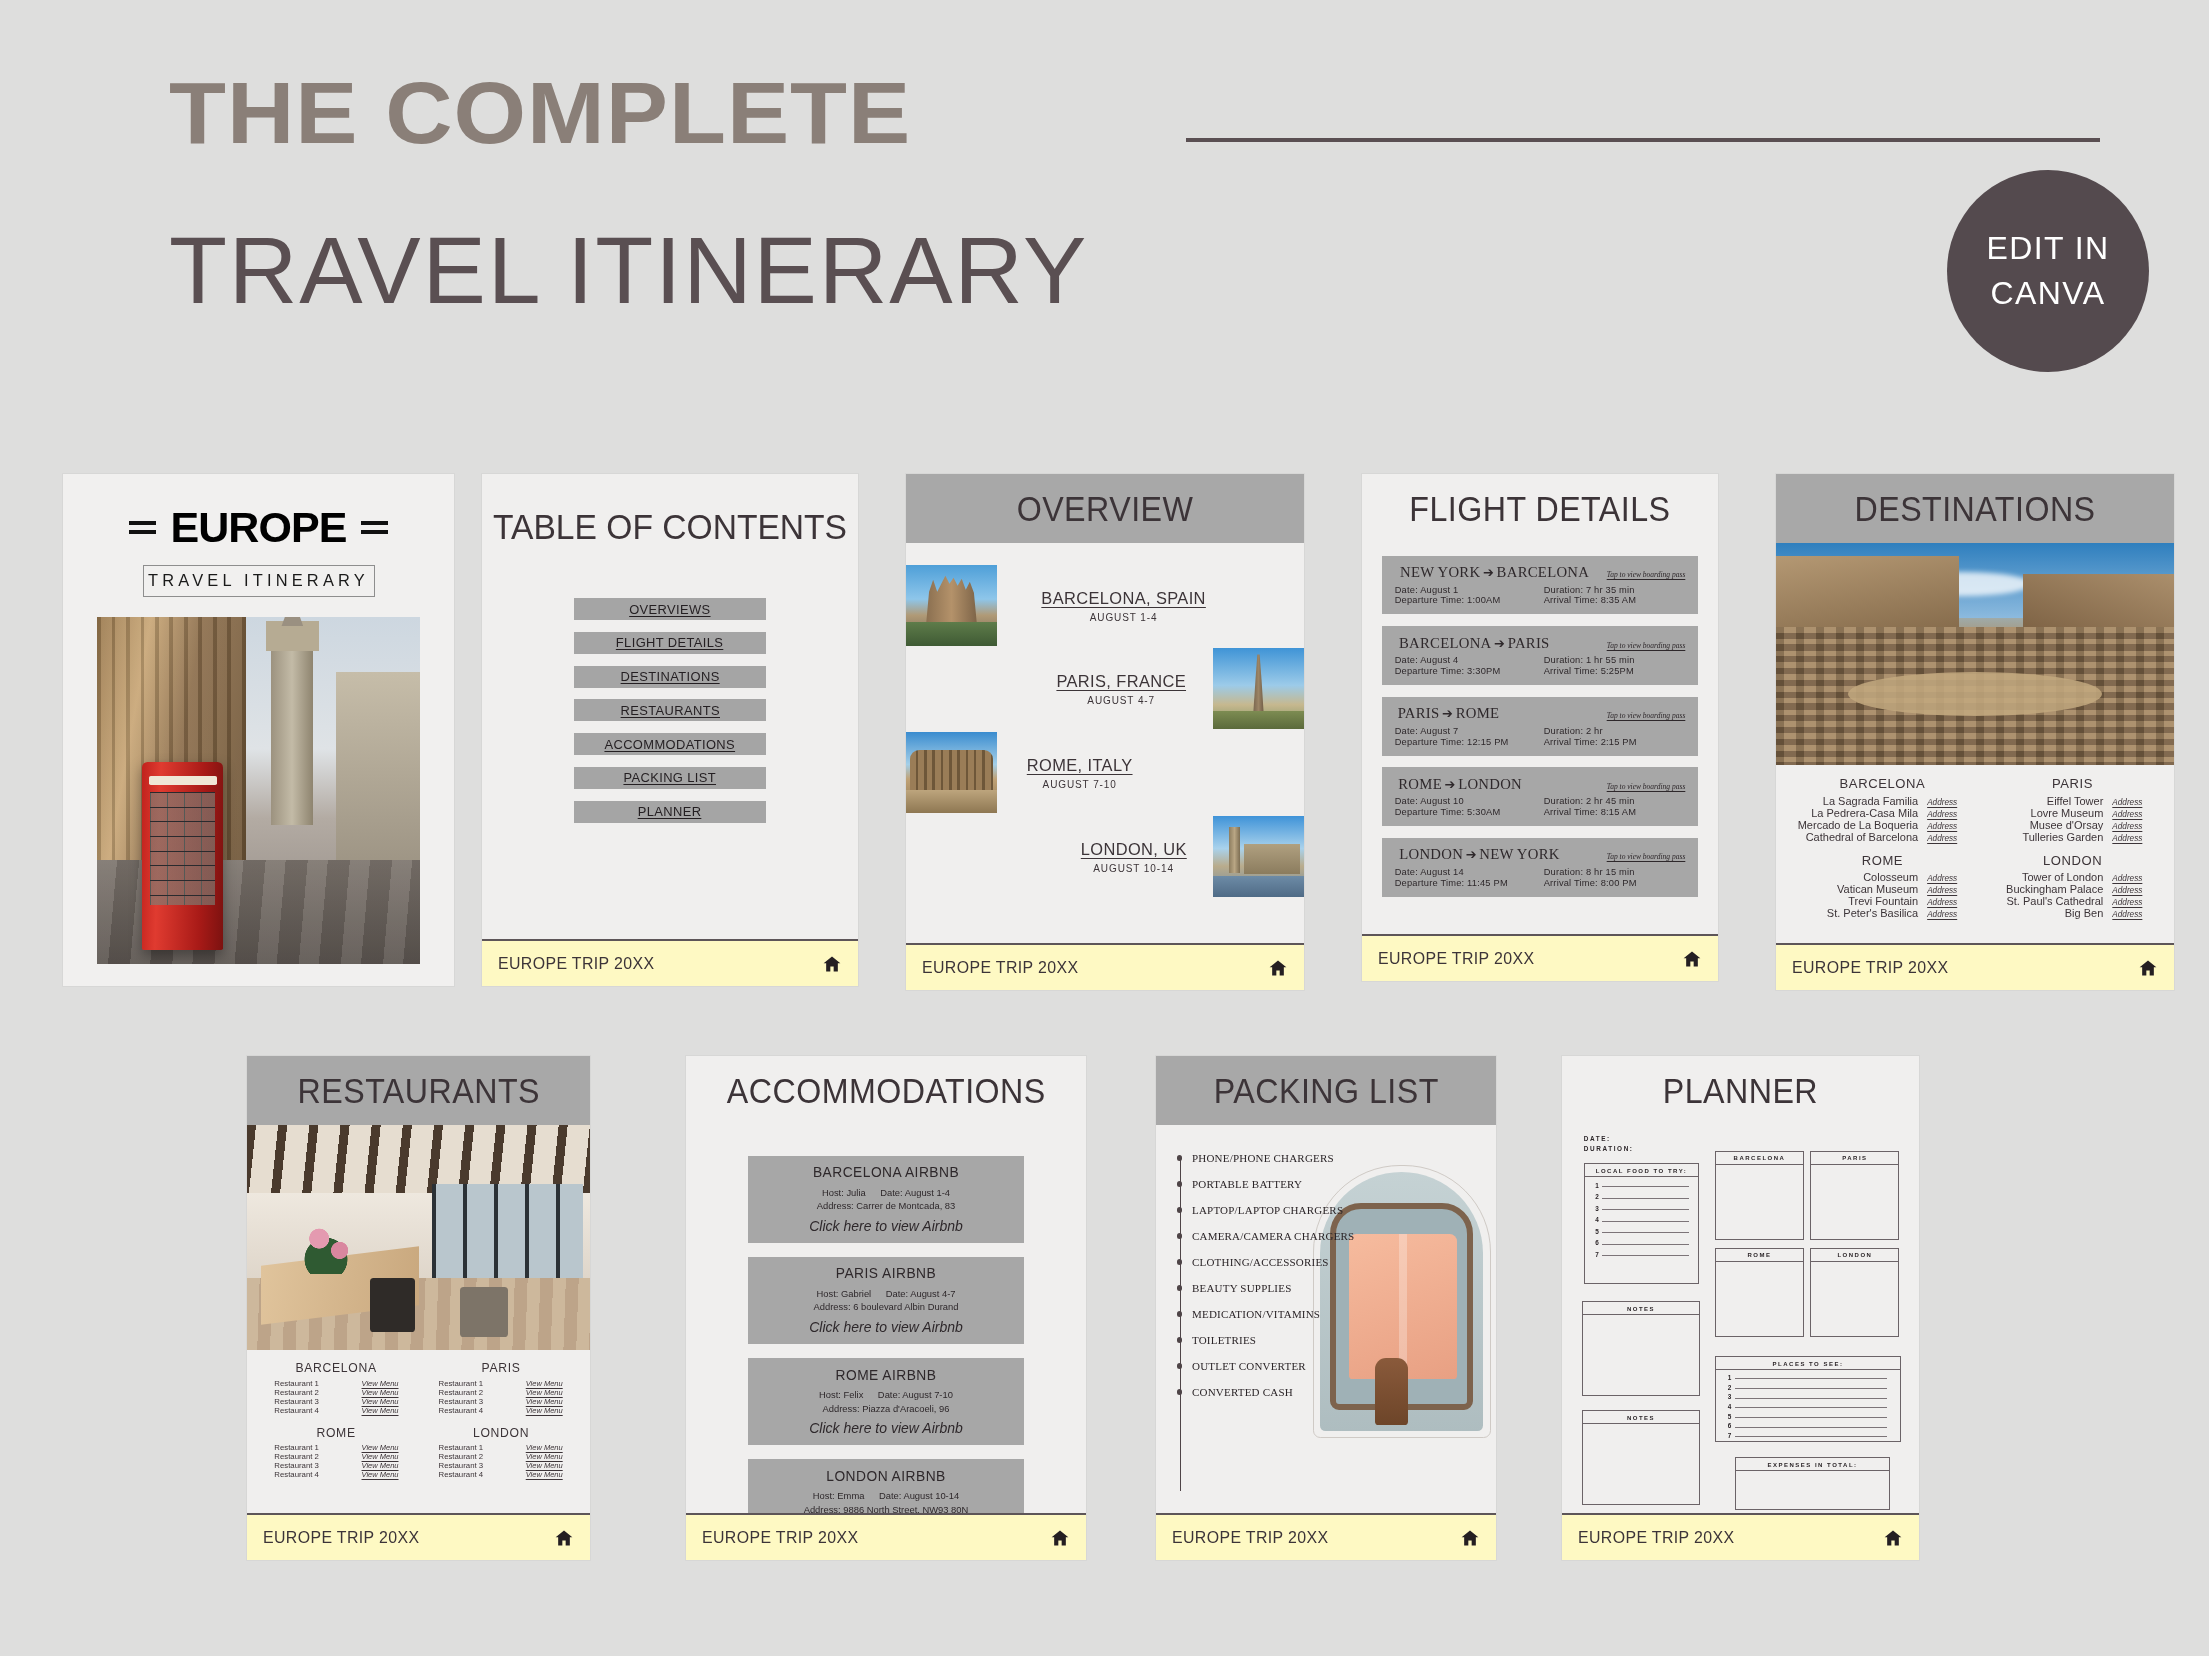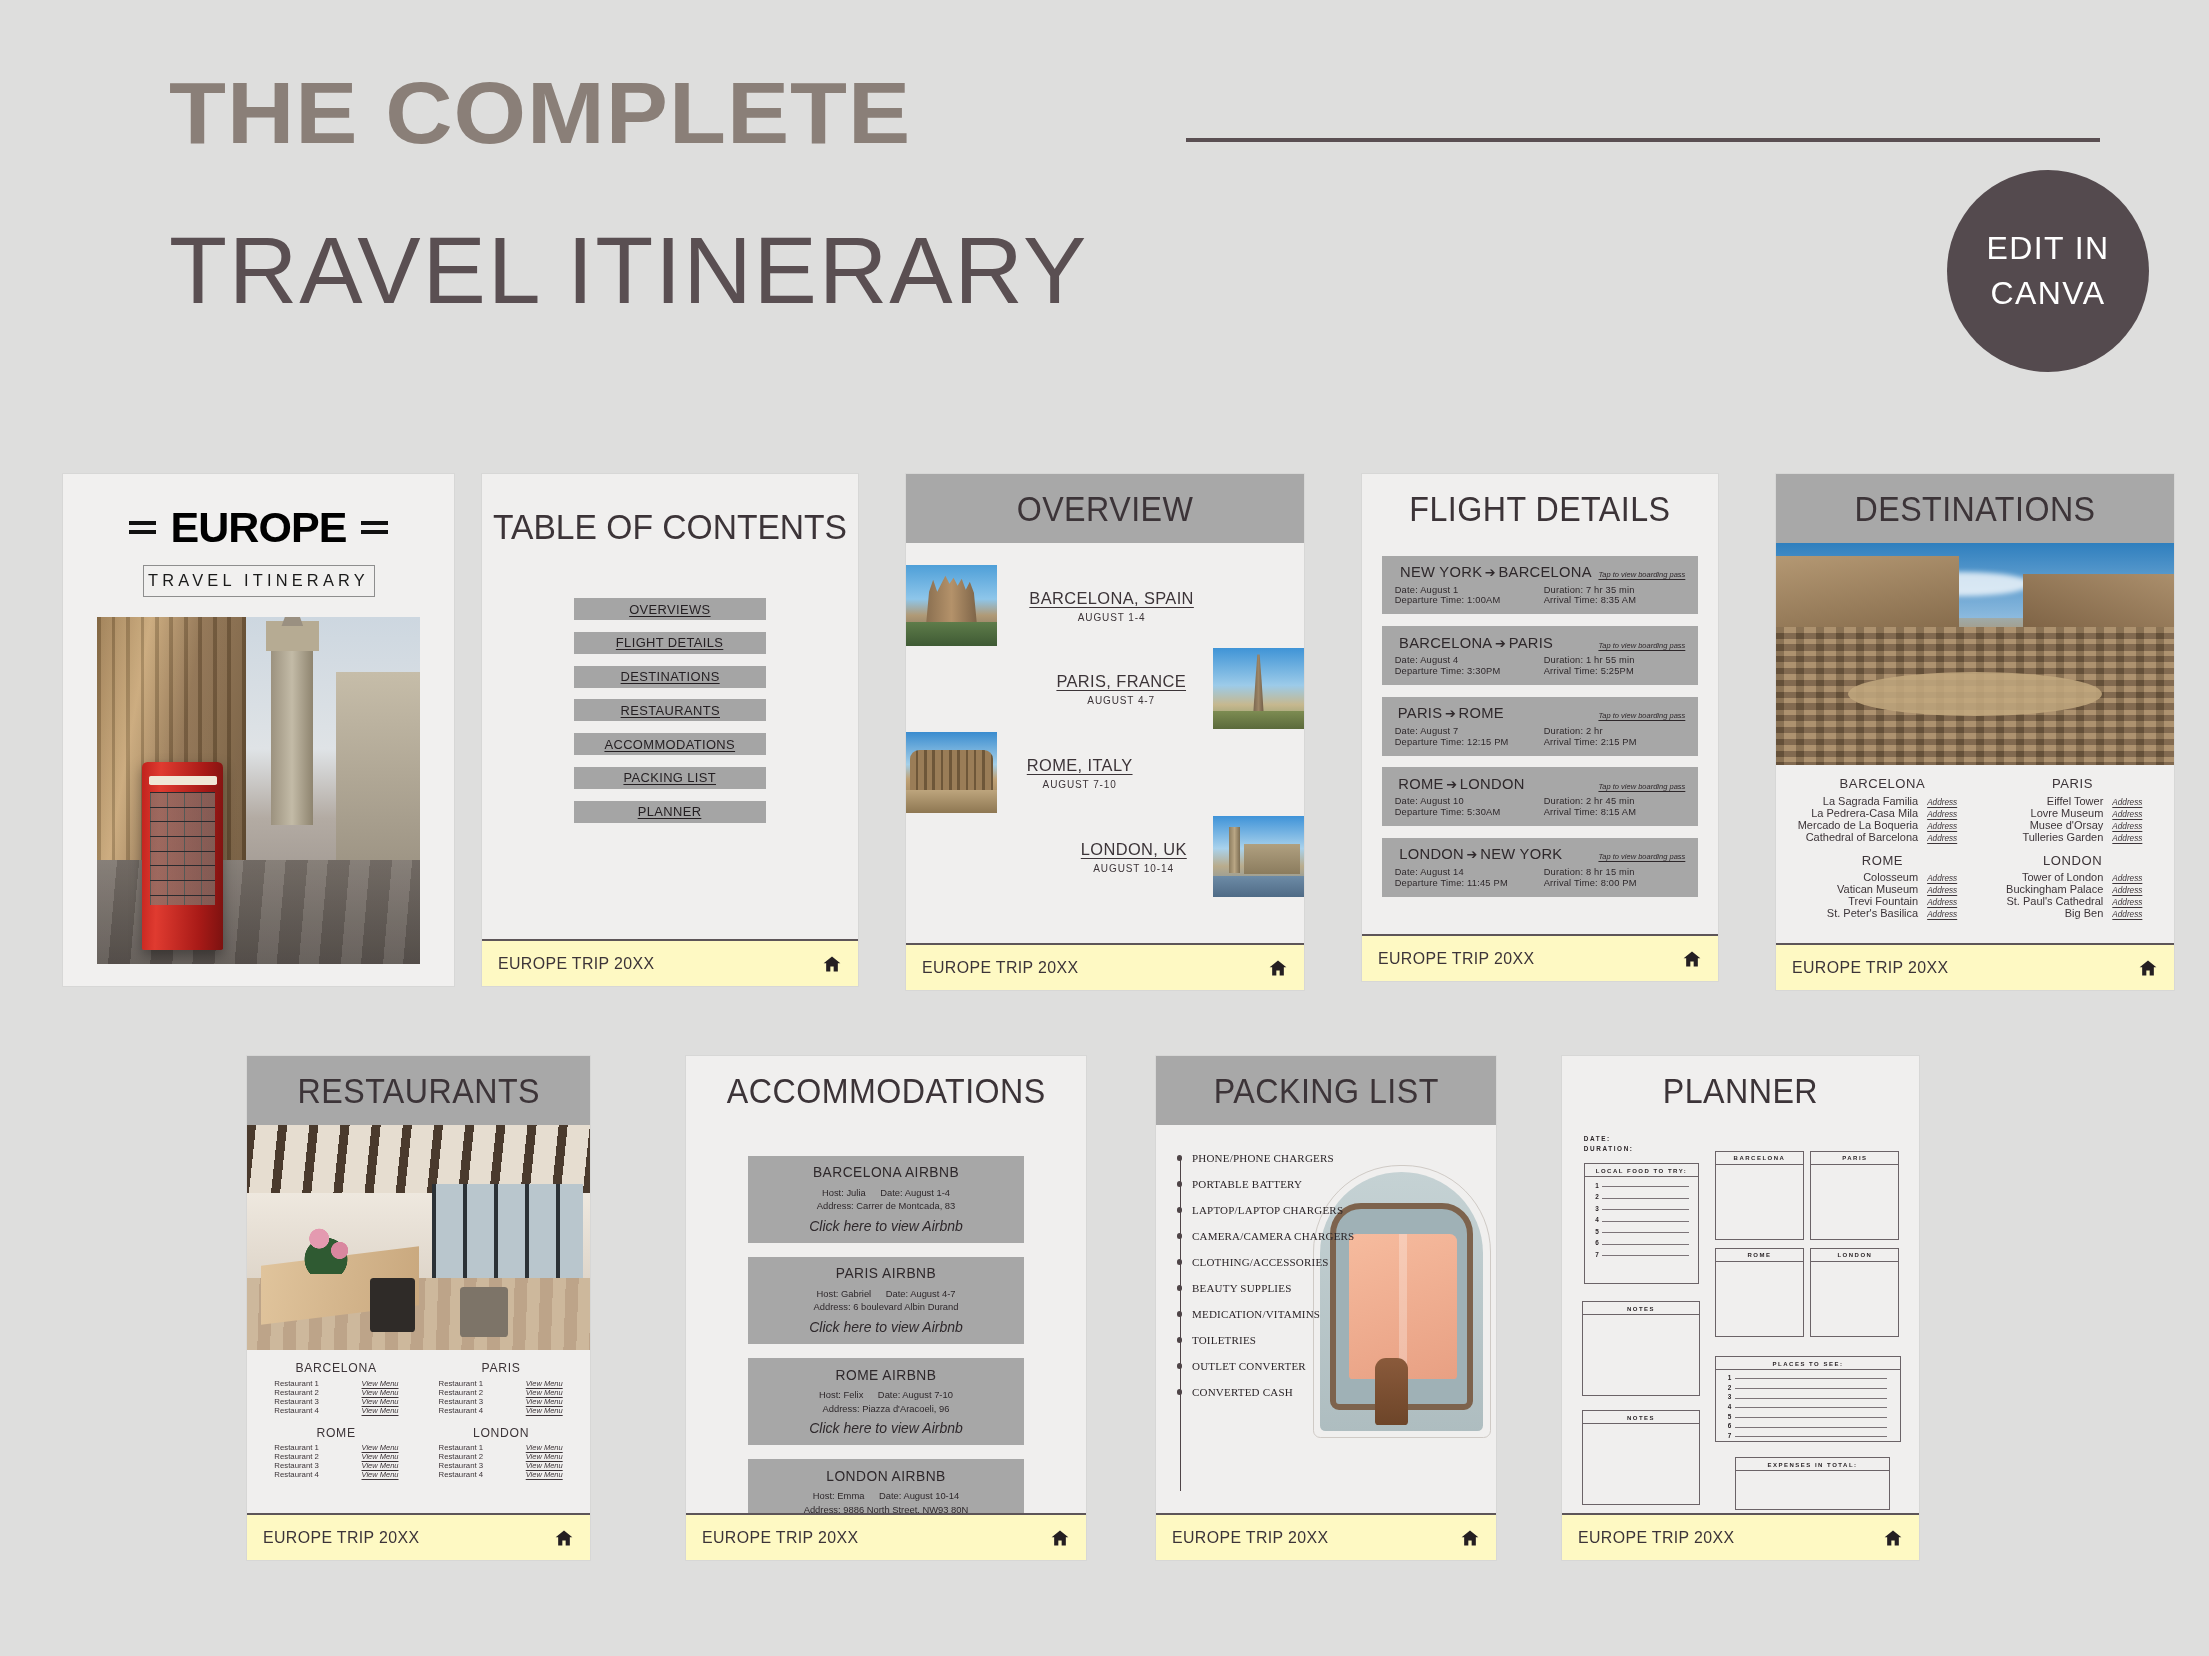--- a/index.html
+++ b/index.html
@@ -160,21 +160,21 @@
     background:linear-gradient(90deg,#8d7d5f,#b9a684,#7d6e53);}
   .t-big:after{content:"";position:absolute;left:34%;top:34%;width:62%;height:38%;
     background:linear-gradient(180deg,#b0a080,#8b7c5e);}
   .t-big .w{position:absolute;left:0;bottom:0;width:100%;height:26%;
     background:linear-gradient(180deg,#6d8ba6,#4f6b86);}
 
   
   #card-flight { left: 1362px; top: 474px; width: 356px; height: 507px; }
   .fl-list { padding: 12.7px 20px 0; display: flex; flex-direction: column; gap: 11.8px; }
   .fl-item { background: #a7a7a7; padding: 7.3px 12.7px 9px; }
-  .fl-top { display: flex; align-items: baseline; justify-content: space-between; }
+  .fl-top { display: flex; align-items: baseline; justify-content: space-between; font-family: Liberation Serif, serif; }
   .fl-route { font-size: 15.5px; color: #2e282b; letter-spacing: 0.3px; transform: scaleX(0.95); white-space: nowrap;}
   .fl-route .ar { font-size: 13.6px; padding: 0 2.7px; }
   .fl-link {
     font-size: 7.5px; font-style: italic; color: #2e282b;
     text-decoration: underline; text-underline-offset: 1.8px; white-space: nowrap;
   }
   .fl-grid { display: grid; grid-template-columns: 1fr 1fr; gap: 0.9px 7.3px; margin-top: 3.6px; }
   .fl-cell { font-size: 9.3px; color: #2e282b; letter-spacing: 0.2px; }
 
   
@@ -358,21 +358,21 @@
     </div>
   </div>
 
   <div class="card" id="card-over">
     <div class="card-hdr">
         <span class="t">OVERVIEW</span>
       </div>
     <div class="ov-body">
       <div class="ov-row" style="left:0;top:22px;">
         <div class="thumb t-sag"></div>
-        <div class="ov-txt" style="margin-left:28px;">
+        <div class="ov-txt" style="margin-left:40px;">
           <div class="ov-name">BARCELONA, SPAIN</div>
           <div class="ov-date">AUGUST 1-4</div>
         </div>
       </div>
       <div class="ov-row" style="right:0;top:105px;">
         <div class="ov-txt" style="margin-right:23.6px;">
           <div class="ov-name">PARIS, FRANCE</div>
           <div class="ov-date">AUGUST 4-7</div>
         </div>
         <div class="thumb t-eif"></div>

